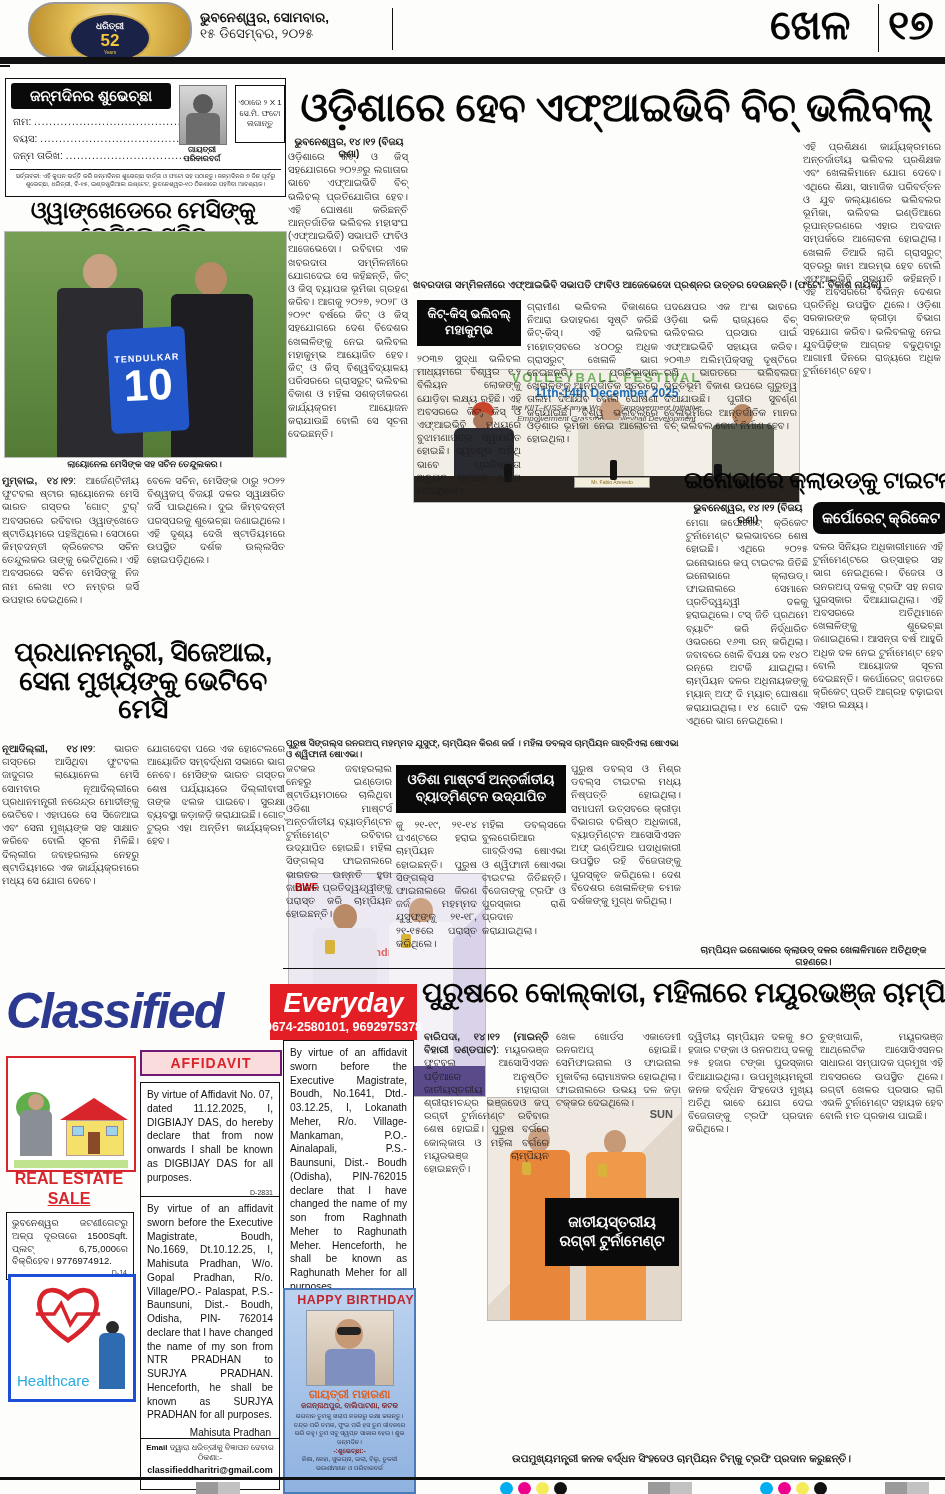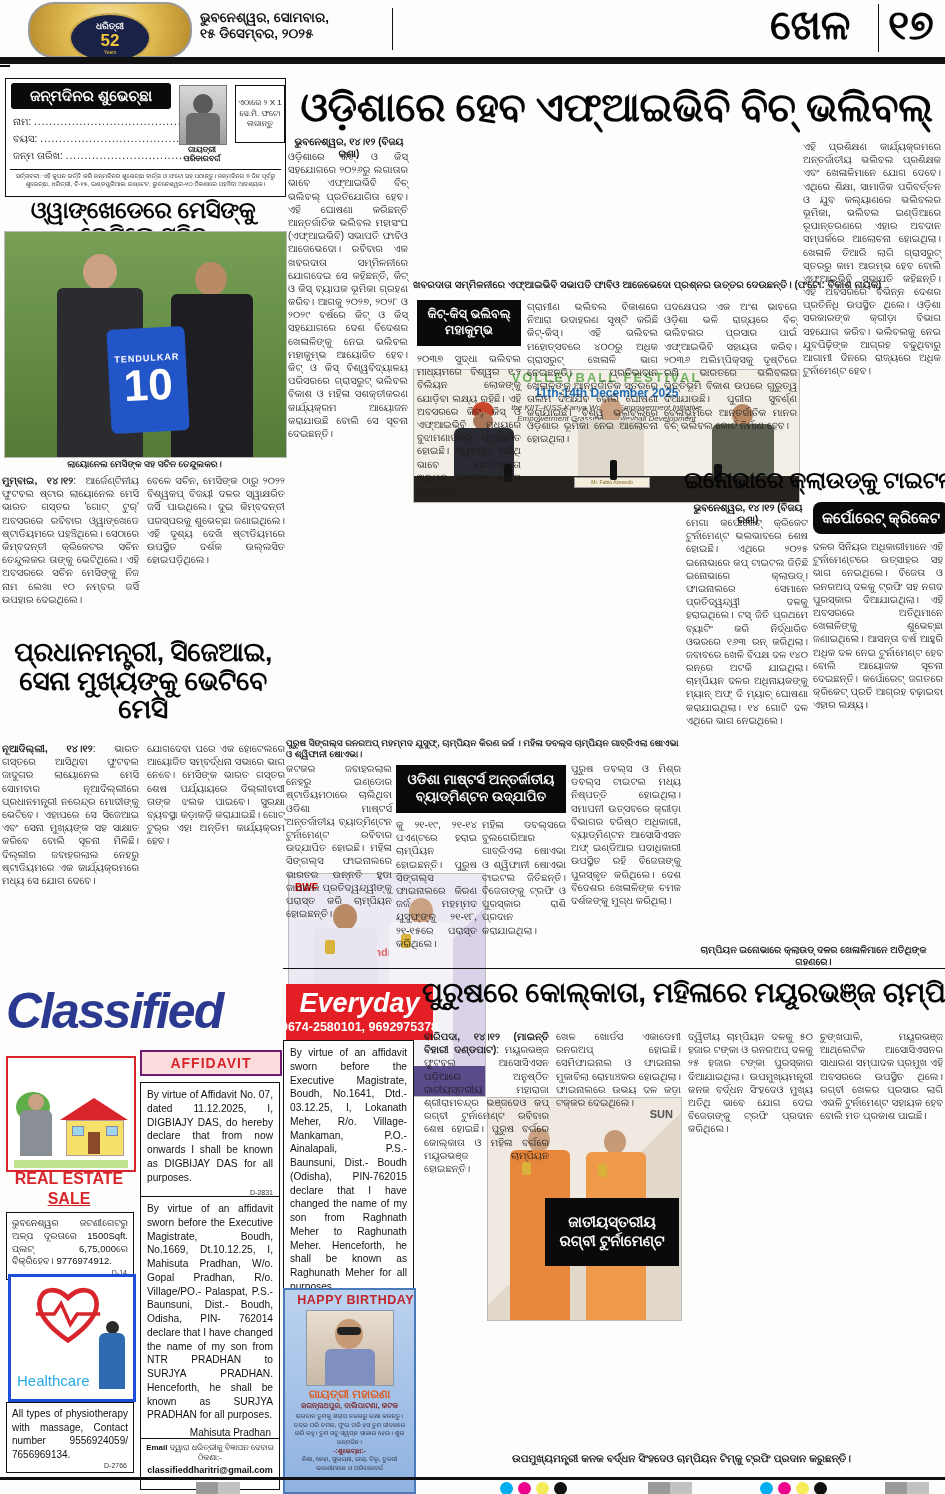--- a/index.html
+++ b/index.html
@@ -34,21 +34,21 @@
               background:radial-gradient(circle at 50% 45%,#f6e7b0 0%,#e4c056 45%,#b98a2a 100%);
               border:2px solid #999;display:flex;align-items:center;justify-content:center;">
     <div style="width:78px;height:46px;border-radius:50%;background:#1b2247;display:flex;flex-direction:column;align-items:center;justify-content:center;border:2px solid #caa84d;margin-top:16px;">
       <div style="color:#fff;font-size:9px;font-weight:bold;">ଧରିତ୍ରୀ</div>
       <div style="color:#f3c63e;font-size:17px;font-weight:bold;line-height:1;">52</div>
       <div style="color:#f3c63e;font-size:5px;">Years</div>
     </div>
   </div>
   <div class="abs" style="left:200px;top:10px;width:190px;">
     <div style="font-size:13.5px;font-weight:bold;">ଭୁବନେଶ୍ୱର, ସୋମବାର,</div>
-    <div style="font-size:13.5px;font-weight:bold;">୧୫ ଡିସେମ୍ବର, ୨୦୨୫</div>
+    <div style="font-size:13.5px;font-weight:normal;">୧୫ ଡିସେମ୍ବର, ୨୦୨୫</div>
   </div>
   <div class="vrule" style="left:392px;top:8px;height:42px;"></div>
   <div class="abs hl" style="left:770px;top:3px;font-size:41px;">ଖେଳ</div>
   <div class="vrule" style="left:878px;top:4px;height:48px;"></div>
   <div class="abs hl" style="left:888px;top:3px;font-size:41px;">୧୭</div>
   <div class="hline" style="left:0;top:57px;width:945px;height:7px;"></div>
 
   <div class="abs adbox" style="left:5px;top:78px;width:279px;height:117px;">
     <div style="position:absolute;left:5px;top:4px;width:160px;height:26px;background:#0a0a0a;color:#fff;
                 font-weight:bold;font-size:15px;display:flex;align-items:center;justify-content:center;border-radius:3px;">ଜନ୍ମଦିନର ଶୁଭେଚ୍ଛା</div>
@@ -178,21 +178,21 @@
   <div class="abs dateline" style="left:686px;top:502px;width:124px;">ଭୁବନେଶ୍ୱର, ୧୪।୧୨ (ବିଜୟ ରଣା)</div>
   <div class="abs body-txt" style="left:686px;top:516px;width:122px;height:260px;">ମେଗା କର୍ପୋରେଟ୍ କ୍ରିକେଟ ଟୁର୍ନାମେଣ୍ଟ ଭଲଭାବରେ ଶେଷ ହୋଇଛି। ଏଥିରେ ୨୦୨୫ ଇନୋଭାରେ କପ୍ ଟାଇଟଲ ଜିତିଛି ଇନୋଭାରେ କ୍ଲାଉଡ୍। ଫାଇନାଲରେ ସେମାନେ ପ୍ରତିଦ୍ୱନ୍ଦ୍ୱୀ ଦଳକୁ ହରାଇଥିଲେ। ଟସ୍ ଜିତି ପ୍ରଥମେ ବ୍ୟାଟିଂ କରି ନିର୍ଦ୍ଧାରିତ ଓଭରରେ ୧୬୩ ରନ୍ କରିଥିଲା। ଜବାବରେ ଖେଳି ବିପକ୍ଷ ଦଳ ୧୪୦ ରନ୍‌ରେ ଅଟକି ଯାଇଥିଲା। ଚାମ୍ପିୟନ ଦଳର ଅଧିନାୟକଙ୍କୁ ମ୍ୟାନ୍ ଅଫ୍ ଦି ମ୍ୟାଚ୍ ଘୋଷଣା କରାଯାଇଥିଲା। ୧୪ ଗୋଟି ଦଳ ଏଥିରେ ଭାଗ ନେଇଥିଲେ।</div>
   <div class="abs blackbox" style="left:813px;top:502px;width:136px;height:32px;font-size:15px;border-radius:8px;">କର୍ପୋରେଟ୍ କ୍ରିକେଟ</div>
   <div class="abs body-txt" style="left:813px;top:540px;width:130px;height:236px;">ଦଳର ସିନିୟର ଅଧିକାରୀମାନେ ଏହି ଟୁର୍ନାମେଣ୍ଟରେ ଉତ୍ସାହର ସହ ଭାଗ ନେଇଥିଲେ। ବିଜେତା ଓ ରନରଅପ୍ ଦଳକୁ ଟ୍ରଫି ସହ ନଗଦ ପୁରସ୍କାର ଦିଆଯାଇଥିଲା। ଏହି ଅବସରରେ ଅତିଥିମାନେ ଖେଳାଳିଙ୍କୁ ଶୁଭେଚ୍ଛା ଜଣାଇଥିଲେ। ଆସନ୍ତା ବର୍ଷ ଆହୁରି ଅଧିକ ଦଳ ନେଇ ଟୁର୍ନାମେଣ୍ଟ ହେବ ବୋଲି ଆୟୋଜକ ସୂଚନା ଦେଇଛନ୍ତି। କର୍ପୋରେଟ୍ ଜଗତରେ କ୍ରିକେଟ୍ ପ୍ରତି ଆଗ୍ରହ ବଢ଼ାଇବା ଏହାର ଲକ୍ଷ୍ୟ।</div>
 
   <div class="abs cap" style="left:684px;top:944px;width:259px;text-align:center;font-size:9.5px;">ଚାମ୍ପିୟନ ଇନୋଭାରେ କ୍ଲାଉଡ୍ ଦଳର ଖେଳାଳିମାନେ ଅତିଥିଙ୍କ ଗହଣରେ।</div>
 
   <div class="hline" style="left:283px;top:968px;width:662px;height:1px;"></div>
 
   <div class="abs" style="left:6px;top:982px;font-size:50px;font-weight:bold;font-style:italic;color:#2b3990;letter-spacing:-2px;">Classified</div>
-  <div class="abs" style="left:270px;top:984px;width:147px;height:56px;background:#e31e25;display:flex;flex-direction:column;align-items:center;justify-content:center;margin-left:16px;">
+  <div class="abs" style="left:270px;top:984px;width:147px;height:56px;background:#e31e25;display:flex;flex-direction:column;align-items:center;justify-content:center;">
     <div style="color:#fff;font-size:27px;font-weight:bold;font-style:italic;line-height:1;">Everyday</div>
     <div style="color:#fff;font-size:12.5px;font-weight:bold;margin-top:3px;white-space:nowrap;">0674-2580101, 9692975378</div>
   </div>
 
   <div class="abs hl" style="left:422px;top:978px;width:521px;font-size:28px;text-align:center;white-space:nowrap;">ପୁରୁଷରେ କୋଲ୍‌କାତା, ମହିଳାରେ ମୟୂରଭଞ୍ଜ ଚାମ୍ପିୟନ</div>
   <div class="abs body-txt" style="left:424px;top:1030px;width:125px;height:162px;">
     <span style="font-weight:bold;">ବାରିପଦା, ୧୪।୧୨ (ମାଇନ୍ତି ବିହାରୀ ଦଣ୍ଡପାଟ)</span>:
     <span>ମୟୂରଭଞ୍ଜ ଫୁଟବଲ ଆସୋସିଏସନ ପଡ଼ିଆରେ ଅନୁଷ୍ଠିତ ଜାତୀୟସ୍ତରୀୟ ମହାରାଜା ଶ୍ରୀରାମଚନ୍ଦ୍ର ଭଞ୍ଜଦେଓ କପ୍ ରଗ୍‌ବୀ ଟୁର୍ନାମେଣ୍ଟ ରବିବାର ଶେଷ ହୋଇଛି। ପୁରୁଷ ବର୍ଗରେ କୋଲ୍‌କାତା ଓ ମହିଳା ବର୍ଗରେ ମୟୂରଭଞ୍ଜ ଚାମ୍ପିୟନ ହୋଇଛନ୍ତି।</span>
   </div>
   <div class="abs body-txt" style="left:556px;top:1030px;width:125px;height:162px;">ଖେଳ ଖୋର୍ଡସ ଏକାଡେମୀ ରନରଅପ୍ ହୋଇଛି। ସେମିଫାଇନାଲ ଓ ଫାଇନାଲ ମୁକାବିଲା ରୋମାଞ୍ଚକର ହୋଇଥିଲା। ଫାଇନାଲରେ ଉଭୟ ଦଳ କଡ଼ା ଟକ୍କର ଦେଇଥିଲେ।</div>
@@ -226,24 +226,20 @@
     <div style="position:absolute;left:22px;top:6px;width:56px;height:50px;">
       <svg viewBox="0 0 60 54" width="70" height="62">
         <path d="M30 50 C10 36 2 24 6 13 C9 5 20 3 30 13 C40 3 51 5 54 13 C58 24 50 36 30 50 Z" fill="none" stroke="#d8242b" stroke-width="4"></path>
         <polyline points="2,27 18,27 24,18 32,36 38,27 58,27" fill="none" stroke="#d8242b" stroke-width="3"></polyline>
       </svg>
     </div>
     <div style="position:absolute;left:6px;bottom:10px;font-size:15px;color:#29abe2;">Healthcare</div>
     <div class="head" style="right:14px;top:44px;width:13px;height:13px;background:#2a2a2a;"></div>
     <div class="sil" style="right:8px;top:56px;width:26px;height:56px;background:#2f6bb0;"></div>
   </div>
-  <div class="abs adbox" style="left:6px;top:1402px;width:126px;">
-    <div class="aff-text" style="font-size:10px;padding:4px 5px 1px 5px;">All types of physiotherapy with massage, Contact number 9556924059/ 7656969134.</div>
-    <div class="aff-id">D-2766</div>
-  </div>
 
   <div class="abs" style="left:140px;top:1050px;width:138px;height:22px;background:#fadcdc;border:2px solid #701a75;
               display:flex;align-items:center;justify-content:center;font-size:14px;font-weight:bold;color:#d8242b;letter-spacing:1px;">AFFIDAVIT</div>
   <div class="abs adbox" style="left:140px;top:1082px;width:138px;">
     <div class="aff-text">By virtue of Affidavit No. 07, dated 11.12.2025, I, DIGBIAJY DAS, do hereby declare that from now onwards I shall be known as DIGBIJAY DAS for all purposes.</div>
     <div class="aff-id">D-2831</div>
   </div>
   <div class="abs adbox" style="left:140px;top:1196px;width:138px;">
     <div class="aff-text">By virtue of an affidavit sworn before the Executive Magistrate, Boudh, No.1669, Dt.10.12.25, I, Mahisuta Pradhan, W/o. Gopal Pradhan, R/o. Village/PO.- Palaspat, P.S.- Baunsuni, Dist.- Boudh, Odisha, PIN- 762014 declare that I have changed the name of my son from NTR PRADHAN to SURJYA PRADHAN. Henceforth, he shall be known as SURJYA PRADHAN for all purposes.</div>
     <div style="font-size:10px;text-align:right;padding-right:8px;">Mahisuta Pradhan</div>

